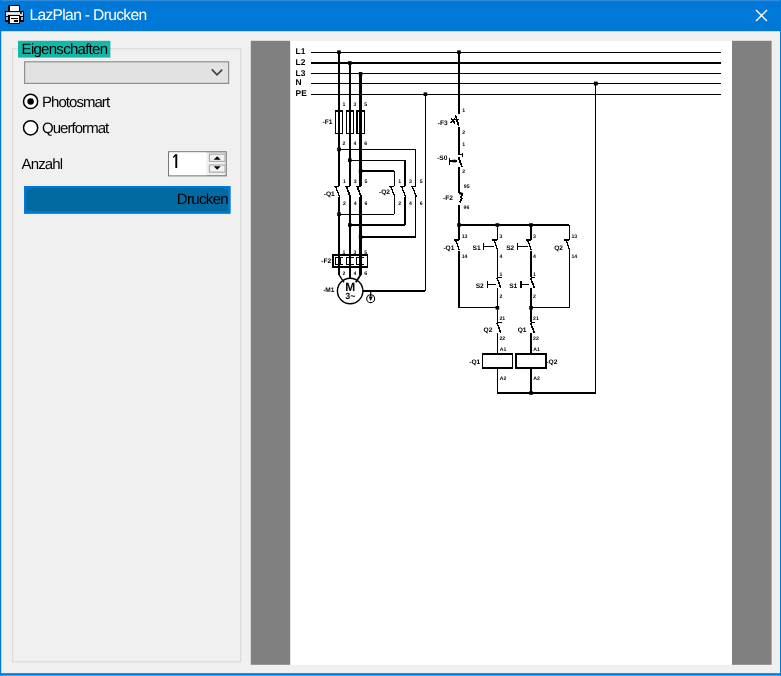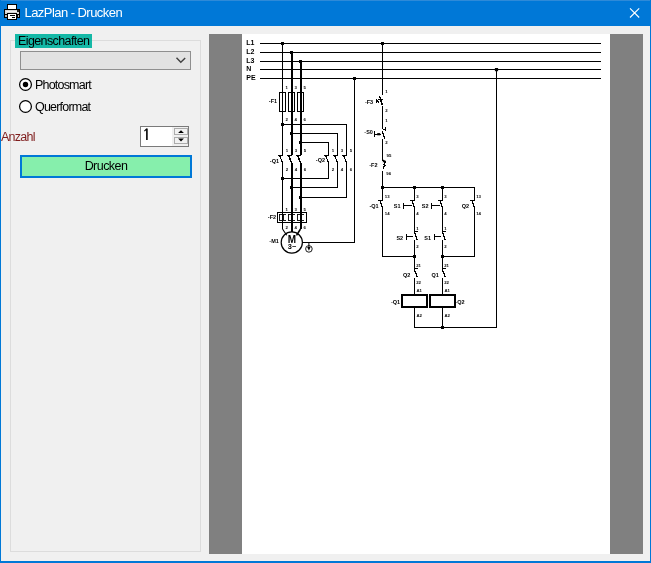--- a/index.html
+++ b/index.html
@@ -10,27 +10,27 @@
   #borders{left:0;top:0;width:651px;height:563px;box-sizing:border-box;
            border-left:1px solid #0078d7;border-right:1px solid #0078d7;
            border-bottom:2px solid #0078d7;pointer-events:none;z-index:50}
   #title-text{left:24.5px;top:4.5px;font-size:13px;color:#fff;letter-spacing:-0.55px}
   #groupbox{left:10px;top:40px;width:190.5px;height:512px;border:1px solid #dcdcdc;box-sizing:border-box}
   #grouplabel{left:15px;top:33.5px;background:#14b8a6;padding:0 3px;font-size:12.5px;letter-spacing:-0.6px;color:#000}
   #combo{left:20px;top:51px;width:171px;height:19px;box-sizing:border-box;
          border:1px solid #8f8f8f;background:#e2e2e2}
   #combo-text{transform:translateZ(0);left:23px;top:53.5px;font-size:12.2px;letter-spacing:-1.15px;color:#000}
   .radio-label{transform:translateZ(0);font-size:12.5px;letter-spacing:-0.8px;color:#000}
-  #anzahl{transform:translateZ(0);left:1px;top:130px;font-size:12.5px;letter-spacing:-0.75px;color:#7f1d1d}
+  #anzahl{transform:translateZ(0);left:18px;top:130px;font-size:12.5px;letter-spacing:-0.75px;color:#000000}
   #spinbox{left:140px;top:126px;width:49px;height:21px;box-sizing:border-box;
            border:1px solid #7a7a7a;background:#f0f0f0}
   #spin-white{left:141px;top:127px;width:31px;height:19px;background:#fff}
   .spinbtn{box-sizing:border-box;border:1px solid #acacac;background:#f2f2f2}
   #btn{left:20px;top:155px;width:172px;height:23px;box-sizing:border-box;
-       border:2px solid #0078d7;background:#86efac;text-align:center;
+       border:2px solid #0078d7;background:#0369a1;text-align:right;
        font-size:12.5px;letter-spacing:-0.55px;color:#000;line-height:19px}
   #grayL{left:209px;top:34px;width:33px;height:520px;background:#808080}
   #page{left:242px;top:34px;width:368px;height:520px;background:#fff}
   #grayR{left:610px;top:34px;width:33px;height:520px;background:#808080}
 </style>
 </head>
 <body>
 <div id="root" style="position:absolute;left:0;top:0;width:651px;height:493px;transform:translateZ(0)">
   <div class="abs" id="titlebar"></div>
   <div class="abs" style="left:0;top:0;width:651px;height:1px;background:#2e8ad8"></div>

